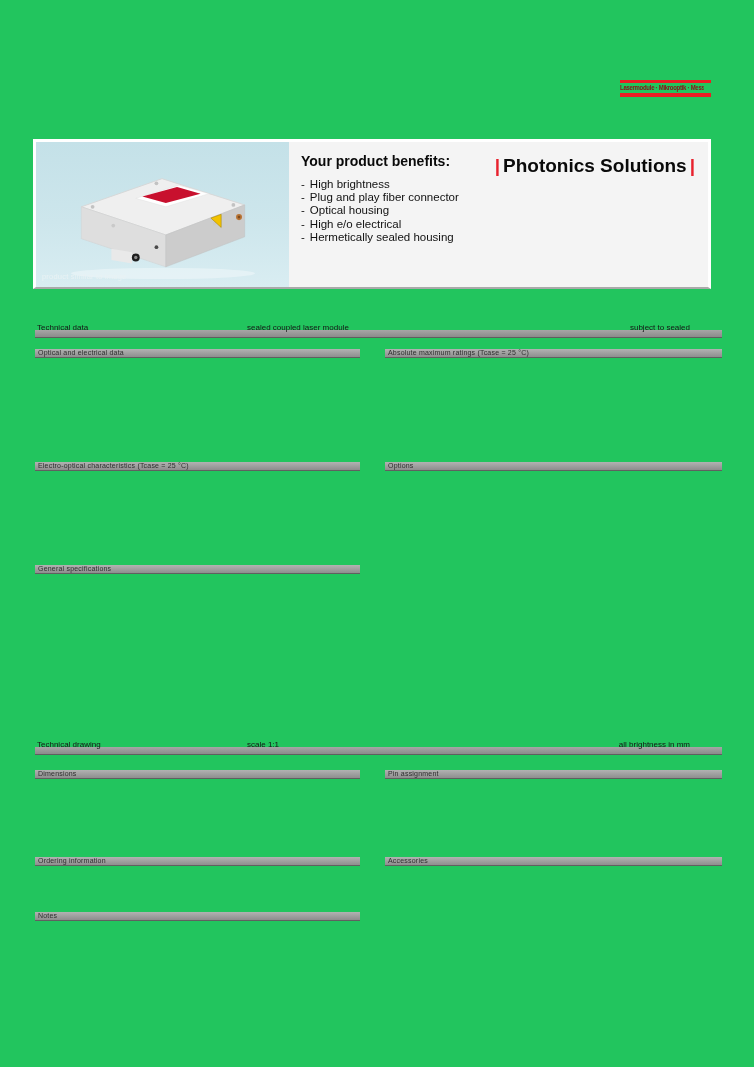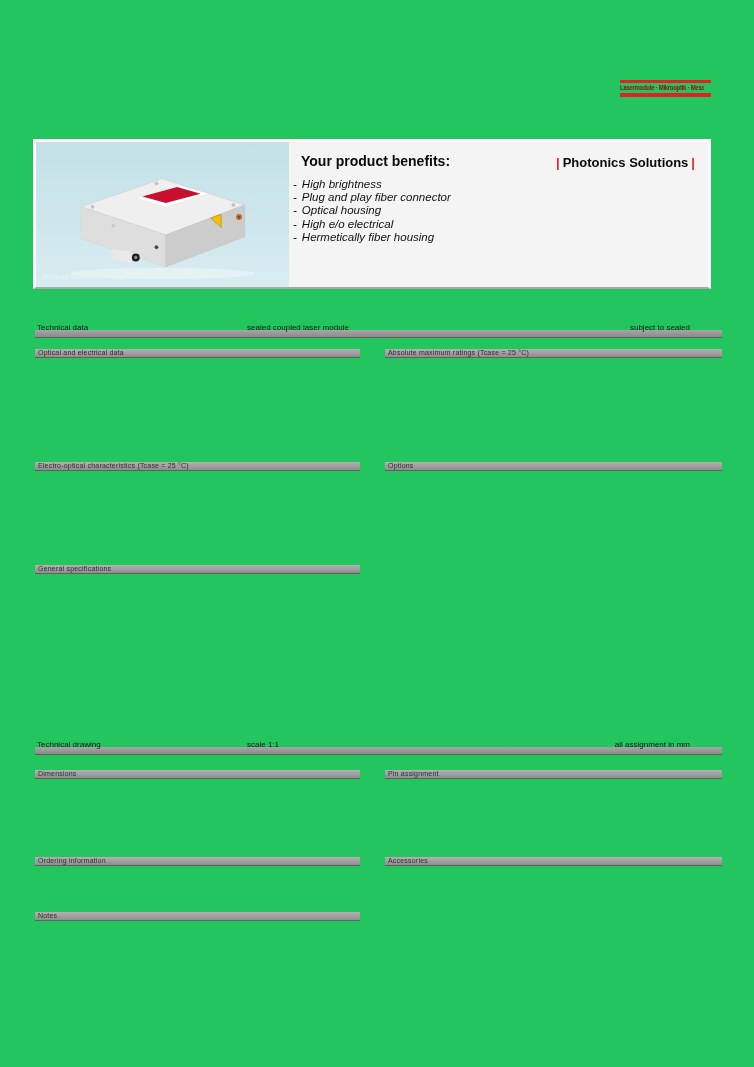--- a/index.html
+++ b/index.html
@@ -17,24 +17,24 @@
   
   .hero{position:absolute;left:33px;top:139px;width:678px;height:150px;
       border:3px solid #ffffff;border-bottom:2px solid #a9a9a9;box-sizing:border-box;
       display:flex;}
   .photo{position:relative;width:253px;height:100%;
       background:linear-gradient(180deg,#c4e1e8 0%,#cde6ec 55%,#d9edf2 100%);overflow:hidden;}
   .photo svg{display:block;margin:16px auto 0 auto;}
   .caption{position:absolute;left:6px;bottom:6px;font-size:7.5px;color:#e9f2f4;letter-spacing:0.2px;}
   .benefits{position:relative;flex:1;background:#f4f4f4;}
   .benefits h2{margin:0;position:absolute;left:12px;top:11px;font-size:14px;color:#0a0a0a;}
-  .tagline-right{position:absolute;right:10px;top:13px;font-size:13px;font-weight:bold;color:#0a0a0a;white-space:nowrap;}
+  .tagline-right{position:absolute;right:10px;top:13px;font-size:19px;font-weight:bold;color:#0a0a0a;white-space:nowrap;}
   .tagline-right .pipe{color:#e8212d;font-weight:bold;padding:0 3px;}
-  .benefit-list{position:absolute;left:4px;top:36px;margin:0;padding:0;list-style:none;
-      font-size:11.5px;line-height:13.2px;color:#111;font-style:italic;}
+  .benefit-list{position:absolute;left:12px;top:36px;margin:0;padding:0;list-style:none;
+      font-size:11.5px;line-height:13.2px;color:#111;}
   .benefit-list li .dash{margin-right:5px;}
 
   
   .rule-row{position:absolute;left:35px;width:687px;text-align:center;}
   .rule-bar{height:7px;background:linear-gradient(#a6a6a6,#8b8b8b);border-bottom:1px solid #5f5f5f;}
   .rule-labels{position:absolute;left:0;right:0;top:-7px;height:9px;font-size:8px;
       line-height:9px;color:#151515;}
   .rule-labels span{position:absolute;white-space:nowrap;}
 
   .sec-bar{position:absolute;height:9px;box-sizing:border-box;
@@ -94,21 +94,21 @@
     <div class="benefits">
       <h2>Your product benefits:</h2>
       <div class="tagline-right">
         <span class="pipe">|</span><span>Photonics Solutions</span><span class="pipe">|</span>
       </div>
       <ul class="benefit-list">
         <li><span class="dash">-</span><span>High brightness</span></li>
         <li><span class="dash">-</span><span>Plug and play fiber connector</span></li>
         <li><span class="dash">-</span><span>Optical housing</span></li>
         <li><span class="dash">-</span><span>High e/o electrical</span></li>
-        <li><span class="dash">-</span><span>Hermetically fiber housing</span></li>
+        <li><span class="dash">-</span><span>Hermetically sealed housing</span></li>
       </ul>
     </div>
   </div>
 
   <div class="rule-row" style="top:330px">
     <div class="rule-labels">
       <span style="left:2px">Technical data</span>
       <span style="left:212px">sealed coupled laser module</span>
       <span style="right:32px">subject to sealed</span>
     </div>
@@ -120,21 +120,21 @@
 
   <div class="sec-bar left-col" style="top:462px"><span>Electro-optical characteristics (Tcase = 25 °C)</span></div>
   <div class="sec-bar right-col" style="top:462px"><span>Options</span></div>
 
   <div class="sec-bar left-col" style="top:565px"><span>General specifications</span></div>
 
   <div class="rule-row" style="top:747px">
     <div class="rule-labels">
       <span style="left:2px">Technical drawing</span>
       <span style="left:212px">scale 1:1</span>
-      <span style="right:32px">all assignment in mm</span>
+      <span style="right:32px">all brightness in mm</span>
     </div>
     <div class="rule-bar"></div>
   </div>
 
   <div class="sec-bar left-col" style="top:770px"><span>Dimensions</span></div>
   <div class="sec-bar right-col" style="top:770px"><span>Pin assignment</span></div>
 
   <div class="sec-bar left-col" style="top:857px"><span>Ordering information</span></div>
   <div class="sec-bar right-col" style="top:857px"><span>Accessories</span></div>
 

